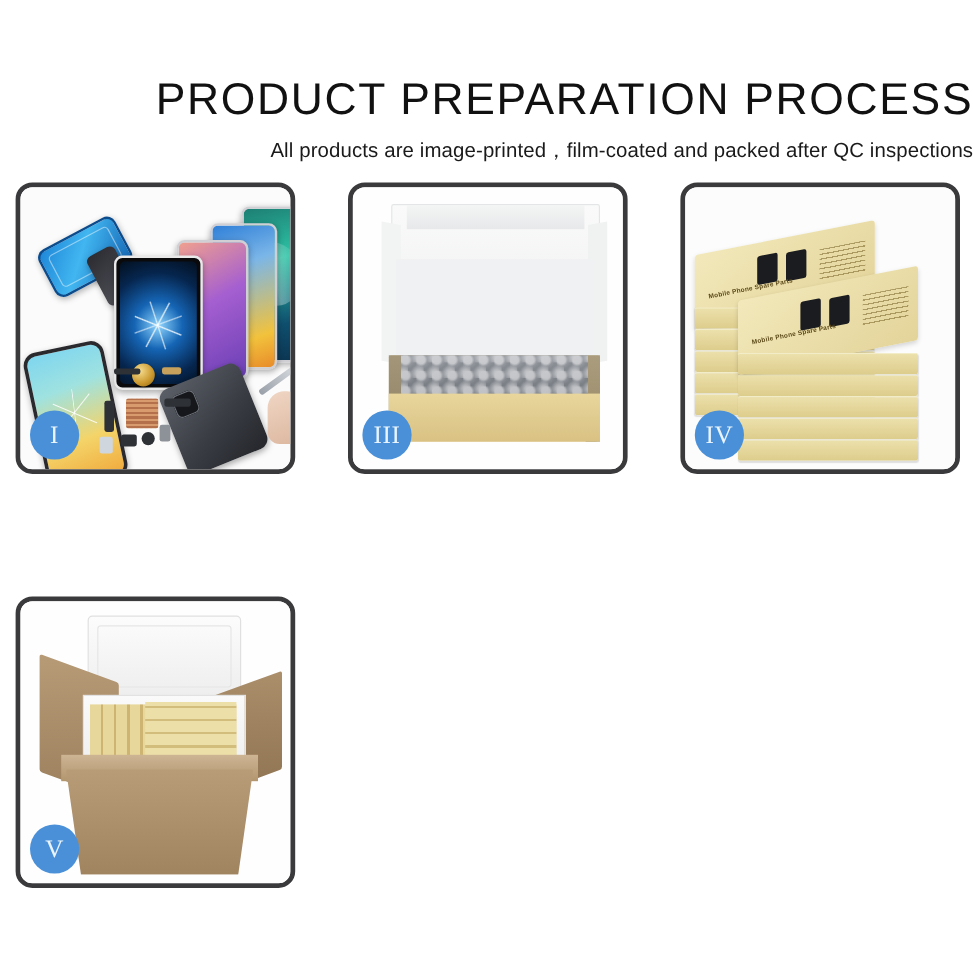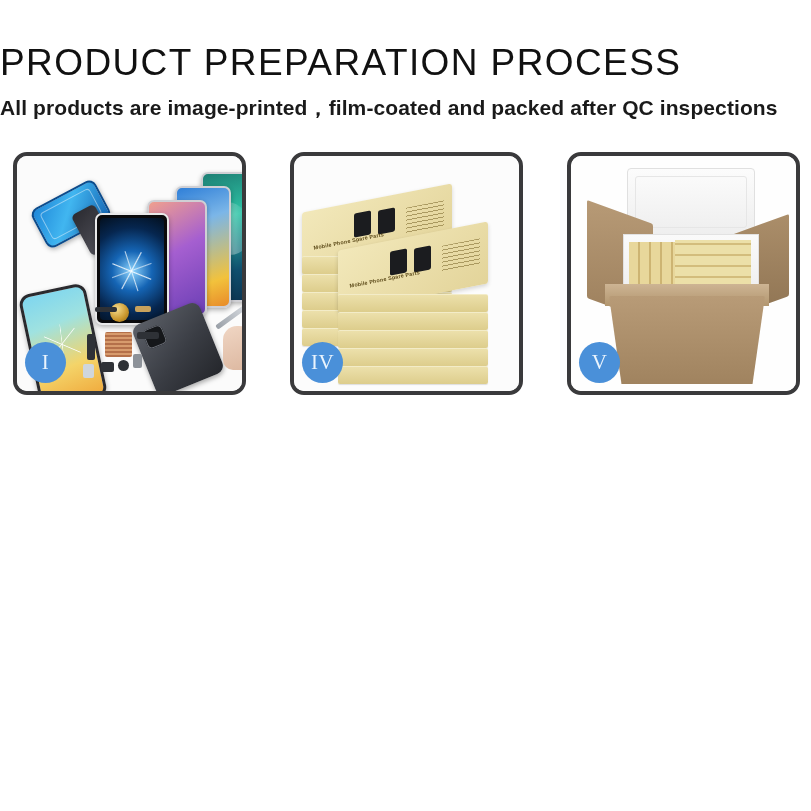--- a/index.html
+++ b/index.html
@@ -4,27 +4,27 @@
 <style>
   html,body{margin:0;padding:0;}
   body{
     width:811px;height:811px;background:#ffffff;
     font-family:"Liberation Sans","DejaVu Sans",sans-serif;
     overflow:hidden;
   }
   .page{position:relative;width:811px;height:811px;box-sizing:border-box;}
 
   
-  .header{padding-top:44px;text-align:left;}
+  .header{padding-top:64px;text-align:right;}
   .title{
     font-size:37px;letter-spacing:1.4px;color:#111;
     font-weight:400;line-height:1.05;white-space:nowrap;
   }
   .subtitle{
-    margin-top:11px;font-size:21px;color:#1a1a1a;font-weight:700;
+    margin-top:11px;font-size:17px;color:#1a1a1a;font-weight:400;
     letter-spacing:.1px;white-space:nowrap;
   }
 
   
   .grid{
     position:absolute;left:13px;top:152px;
     width:787px;display:grid;
     grid-template-columns:233px 233px 233px;
     grid-template-rows:243px 243px;
     column-gap:44px;row-gap:102px;
@@ -240,20 +240,34 @@
         <div class="mini" style="left:101px;top:204px;width:11px;height:11px;border-radius:50%;"></div>
         <div class="mini" style="left:116px;top:198px;width:9px;height:14px;background:#8d9299;"></div>
         <div class="mini" style="left:66px;top:208px;width:11px;height:14px;background:#cfd6dd;"></div>
         <div class="sd"></div>
         <div class="hand"></div>
       </div>
       <div class="badge">I</div>
     </div>
 
 
+    <div class="panel p3">
+      <div class="stage">
+        <div class="lid3"></div>
+        <div class="flap3l"></div>
+        <div class="flap3r"></div>
+        <div class="foam3"></div>
+        <div class="box3"></div>
+        <div class="inner3">
+          <div class="bubbles dark"></div>
+        </div>
+        <div class="box3front"></div>
+      </div>
+      <div class="badge">III</div>
+    </div>
 
     <div class="panel p4">
       <div class="stage">
 
         <div class="stk" style="left:8px;top:42px;">
           <div class="topface" style="left:0;top:0;"></div>
           <div class="scrn" style="left:52px;top:14px;"></div>
           <div class="scrn" style="left:76px;top:11px;"></div>
           <div class="lines" style="left:104px;top:6px;"></div>
           <div class="lbl" style="left:11px;top:40px;">Mobile Phone Spare Parts</div>

